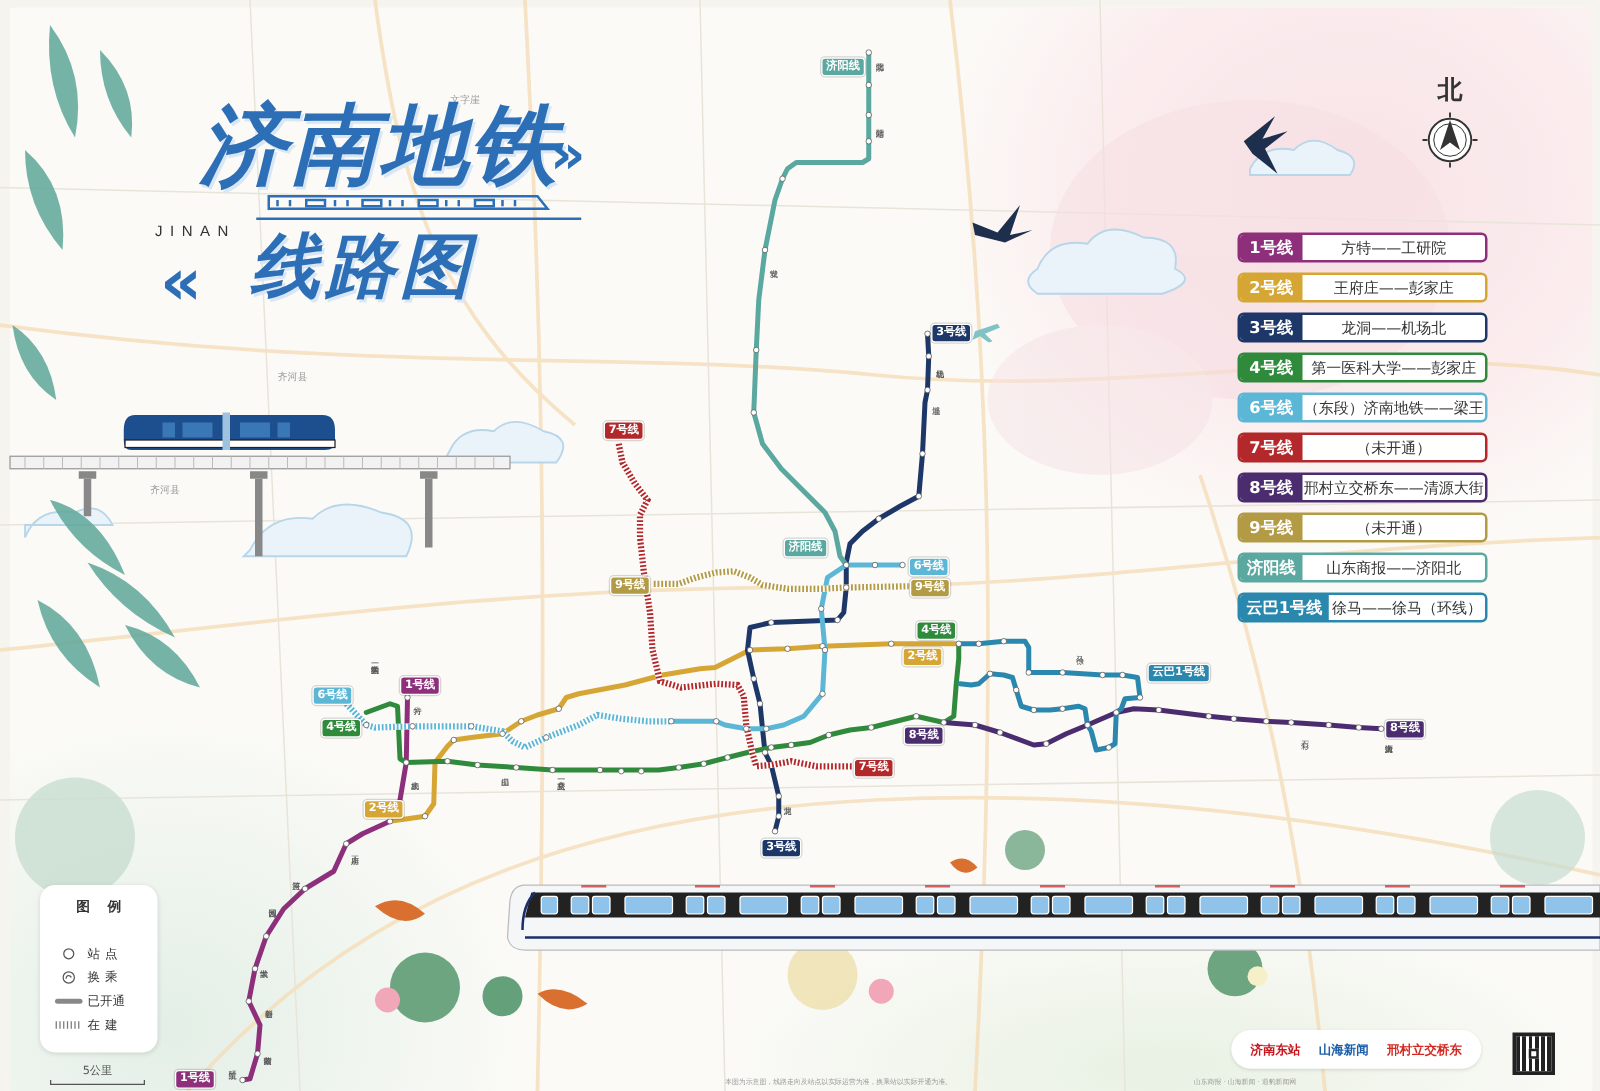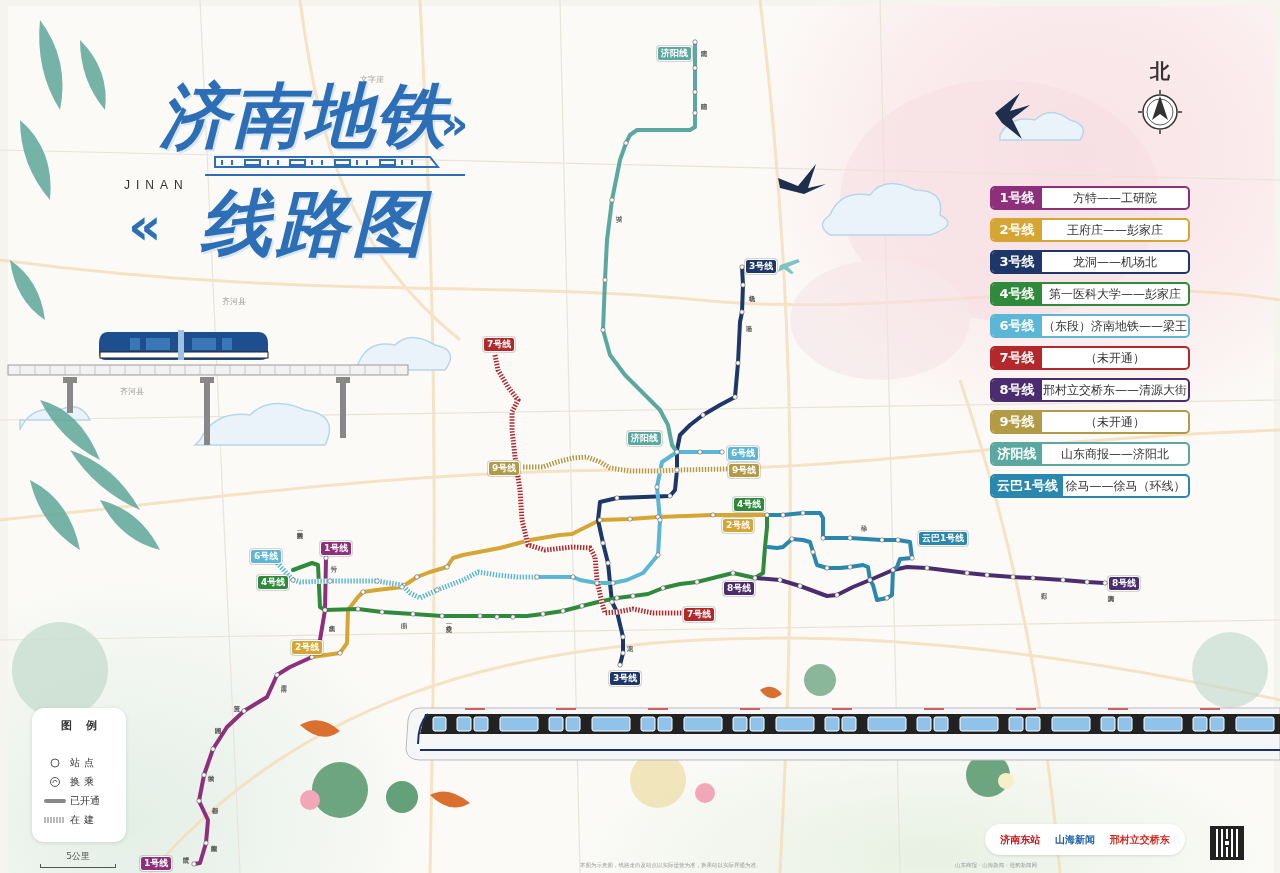--- a/index.html
+++ b/index.html
@@ -12,21 +12,21 @@
     background:radial-gradient(ellipse at 60% 35%,#f8e3e6 0%,#fbecee 45%,rgba(251,250,247,0) 75%);}
   .bg-green{position:absolute;left:0;top:560px;width:420px;height:320px;
     background:radial-gradient(ellipse at 30% 80%,#e3efe6 0%,rgba(251,250,247,0) 70%);}
   .bg-green2{position:absolute;left:560px;top:720px;width:720px;height:160px;
     background:radial-gradient(ellipse at 50% 80%,#e8f1e3 0%,rgba(251,250,247,0) 70%);}
   svg.layer{position:absolute;left:0;top:0;width:1280px;height:873px;}
   
   .title1{left:160px;top:70px;font-size:70px;font-weight:bold;font-style:italic;color:#2d6fb7;letter-spacing:2px;
     font-family:"Liberation Sans",sans-serif;text-shadow:2px 2px 0 #d9e7f5;}
   .title1-chev{left:440px;top:98px;font-size:44px;color:#2d6fb7;font-weight:bold;}
-  .title2{left:200px;top:176px;font-size:72px;font-weight:bold;font-style:italic;color:#2d6fb7;letter-spacing:4px;
+  .title2{left:200px;top:176px;font-size:56px;font-weight:bold;font-style:italic;color:#2d6fb7;letter-spacing:4px;
     font-family:"Liberation Sans",sans-serif;text-shadow:2px 2px 0 #d9e7f5;}
   .title2-chev{left:128px;top:196px;font-size:52px;color:#2d6fb7;font-weight:bold;}
   .jinan{left:124px;top:178px;font-size:12px;letter-spacing:6px;color:#333;font-family:"Liberation Sans",sans-serif;}
   
   .north{left:1150px;top:58px;font-size:20px;font-weight:bold;color:#333;}
   
   .line-list{left:990px;top:186px;width:200px;}
   .line-row{display:flex;align-items:stretch;height:24px;margin-bottom:8px;background:#fff;border:2px solid #888;border-radius:5px;overflow:hidden;}
   .line-badge{color:#fff;font-weight:bold;font-size:13px;padding:0 5px;display:flex;align-items:center;justify-content:center;min-width:50px;white-space:nowrap;}
   .line-desc{flex:1;font-size:12px;color:#333;display:flex;align-items:center;justify-content:center;white-space:nowrap;}

